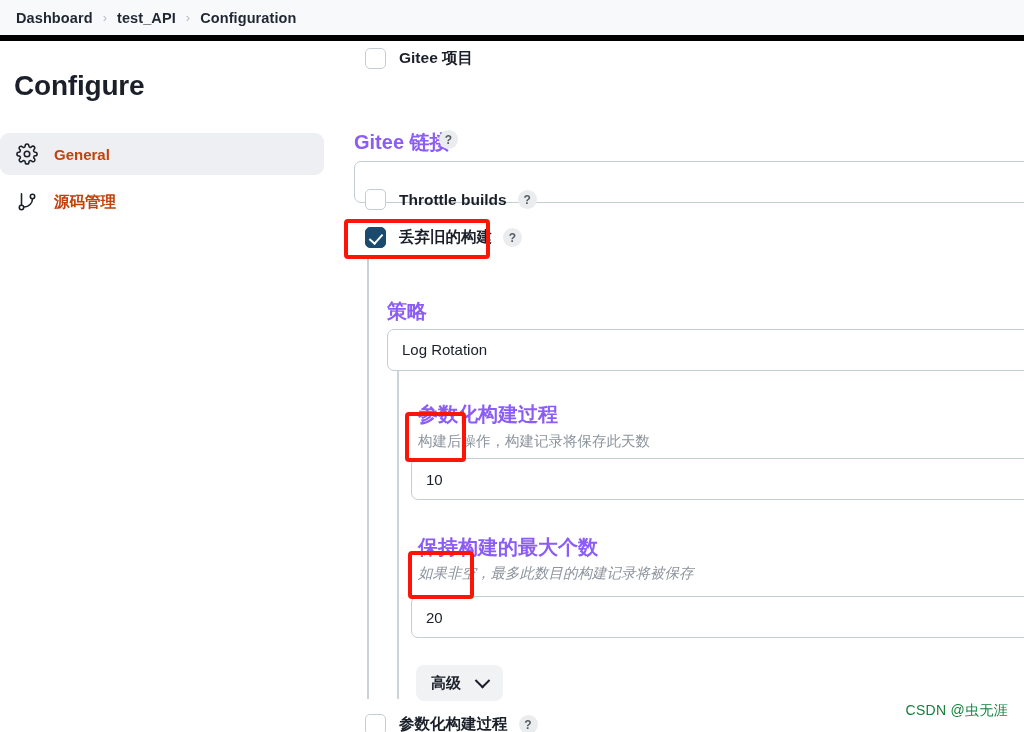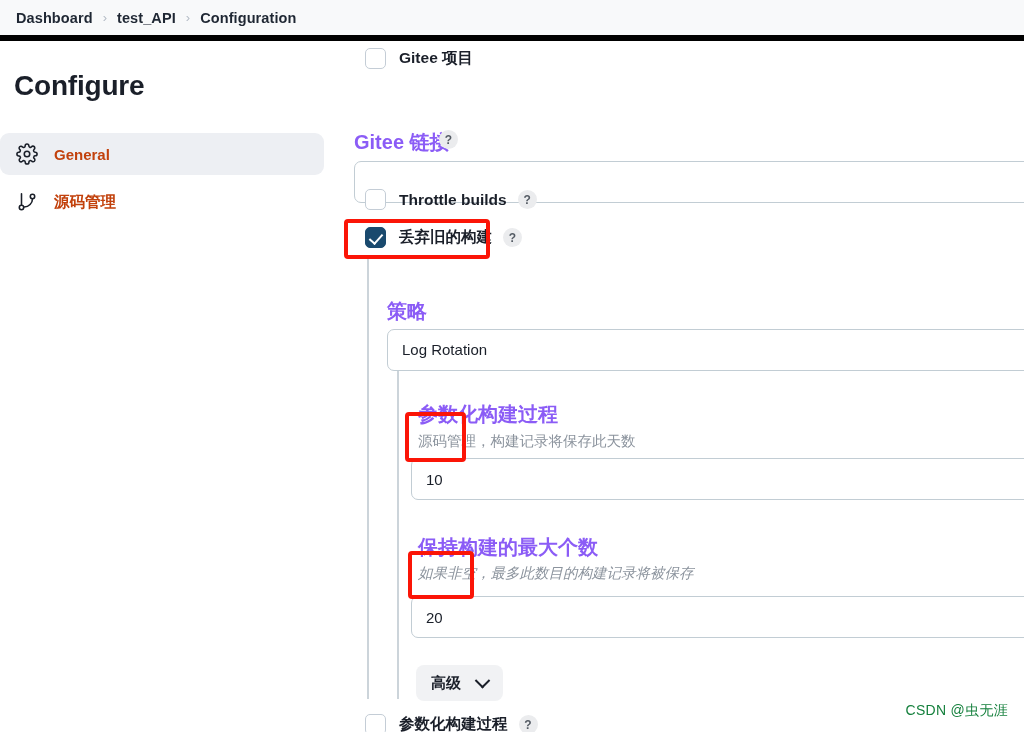--- a/index.html
+++ b/index.html
@@ -169,21 +169,21 @@
 
       <div class="vline" style="left:27px; top:214px; height:444px;"></div>
       <div class="vline" style="left:57px; top:317px; height:341px;"></div>
 
       <div class="field-label" style="left:47px; top:257px;">策略</div>
       <div class="txtinput" style="left:47px; top:288px; width:726px;">
         <span>Log Rotation</span>
       </div>
 
       <div class="field-label" style="left:78px; top:360px;">参数化构建过程</div>
-      <div class="field-sub" style="left:78px; top:391px;">源码管理，构建记录将保存此天数</div>
+      <div class="field-sub" style="left:78px; top:391px;">构建后操作，构建记录将保存此天数</div>
       <input class="txtinput" style="left: 71px; top: 417px; width: 702px;" value="10">
 
       <div class="field-label" style="left:78px; top:493px;">保持构建的最大个数</div>
       <div class="field-sub" style="left:78px; top:523px;font-style:italic;">如果非空，最多此数目的构建记录将被保存</div>
       <input class="txtinput" style="left: 71px; top: 555px; width: 702px;" value="20">
 
       <div class="adv-btn" style="left:76px; top:624px;">
         <span>高级</span>
         <span class="chev"></span>
       </div>

